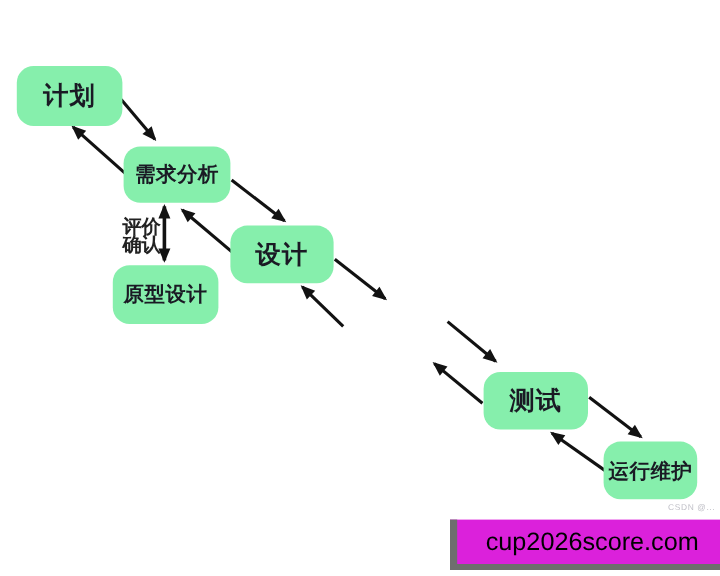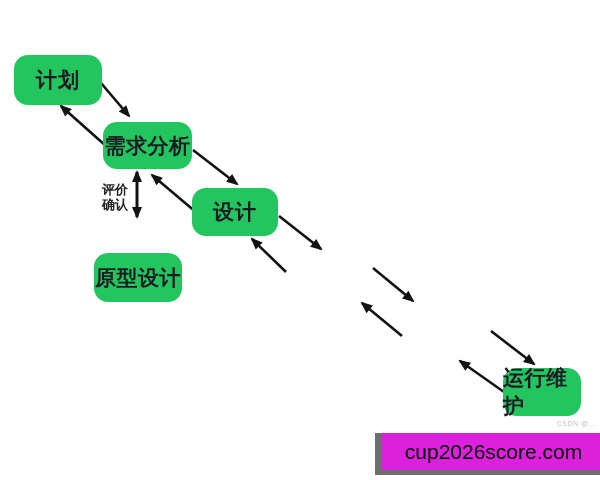--- a/index.html
+++ b/index.html
@@ -6,39 +6,39 @@
   .stage{
     position:relative;
     width:600px;height:480px;
     background:#ffffff;
     overflow:hidden;
     font-family:"Liberation Sans","DejaVu Sans",sans-serif;
   }
   .arrows{position:absolute;left:0;top:0;width:600px;height:480px;}
   .node{
     position:absolute;
-    background:#22c55e;
+    background:#86efac;
     border-radius:14px;
     display:flex;align-items:center;justify-content:center;
     font-weight:bold;
     color:#1a1a24;
     letter-spacing:1px;
     font-size:21px;
   }
-  .node.small{font-size:21px;letter-spacing:0.5px;}
+  .node.small{font-size:17px;letter-spacing:0.5px;}
   #n-plan        {left:14px; top:55px;  width:88px; height:50px;}
   #n-req         {left:103px;top:122px; width:89px; height:47px;}
-  #n-proto       {left:94px; top:221px; width:88px; height:49px;margin-top:32px;}
+  #n-proto       {left:94px; top:221px; width:88px; height:49px;}
   #n-design      {left:192px;top:188px; width:86px; height:48px;}
   #n-code        {left:285px;top:253px; width:87px; height:48px;}
   #n-test        {left:403px;top:310px; width:87px; height:48px;}
   #n-maint       {left:503px;top:368px; width:78px; height:48px;}
   .edge-label{
     position:absolute;left:102px;top:182px;
-    font-size:13px;line-height:15px;font-weight:bold;color:#222222;
+    font-size:16px;line-height:15px;font-weight:bold;color:#222222;
   }
   .edge-label span{display:block;}
   .watermark{
     position:absolute;right:4px;top:420px;
     font-size:7px;color:#c1c1c8;letter-spacing:0.5px;
   }
   .banner{
     position:absolute;
     left:375px;top:433px;
     width:225px;height:37px;
@@ -87,20 +87,21 @@
 
   <div class="node" id="n-plan">计划</div>
 
   <div class="node small" id="n-req">需求分析</div>
 
   <div class="node small" id="n-proto">原型设计</div>
 
   <div class="node" id="n-design">设计</div>
 
 
+  <div class="node" id="n-test">测试</div>
 
   <div class="node small" id="n-maint">运行维护</div>
 
   <div class="edge-label">
     <span>评价</span>
     <span>确认</span>
   </div>
 
   <div class="watermark">CSDN @...</div>
 

